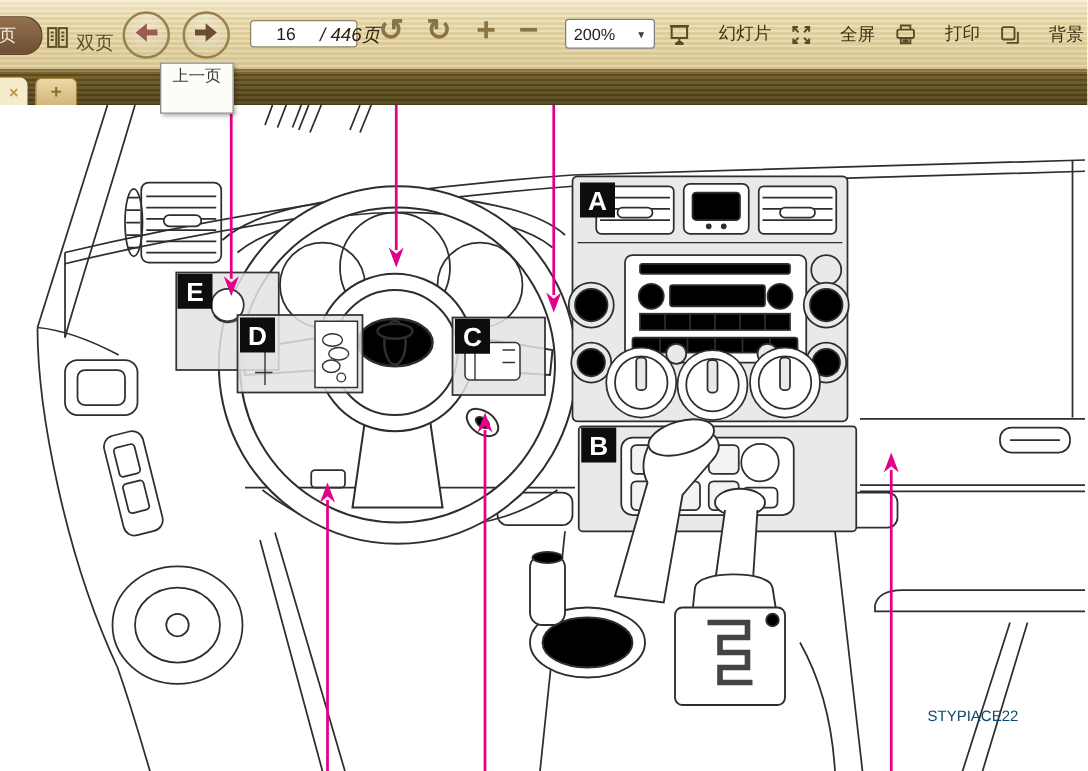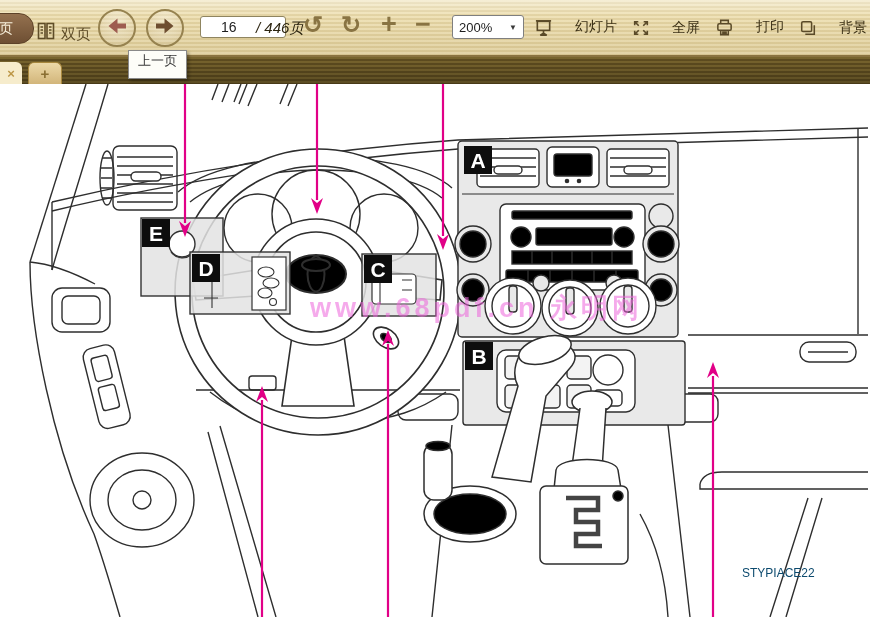--- a/index.html
+++ b/index.html
@@ -78,21 +78,21 @@
     position:absolute;left:28px;top:5px;width:34px;height:22px;box-sizing:border-box;
     background:linear-gradient(180deg,#ecd9a8,#d2b57a);
     border:1px solid #a8883e;border-bottom:none;border-radius:6px 6px 0 0;
     display:flex;align-items:center;justify-content:center;
     color:#8a6f33;font-size:15px;font-weight:bold;
   }
   
   .tooltip{
     position:absolute;left:128px;top:50px;z-index:99;
     background:#fdfdf8;border:1px solid #898989;
-    padding:1px 9px 8px 9px;font-size:13px;color:#3a3a3a;
+    padding:1px 9px 20px 9px;font-size:13px;color:#3a3a3a;
     box-shadow:2px 2px 3px rgba(0,0,0,0.3);white-space:nowrap;
   }
   
   .document{
     position:absolute;left:0;top:84px;width:870px;height:533px;background:#fff;
   }
   .watermark{
     position:absolute;left:310px;top:206px;
     font-size:27px;font-weight:bold;letter-spacing:4px;
     color:rgba(236,100,218,0.55);white-space:nowrap;z-index:3;
@@ -411,15 +411,14 @@
       <polygon points="443,166 437,150 443,155 449,150" stroke="none"></polygon>
       <path d="M262,533 L262,316"></path>
       <polygon points="262,302 256,318 262,313 268,318" stroke="none"></polygon>
       <path d="M388,533 L388,260"></path>
       <polygon points="388,246 382,262 388,257 394,262" stroke="none"></polygon>
       <path d="M713,533 L713,292"></path>
       <polygon points="713,278 707,294 713,289 719,294" stroke="none"></polygon>
     </g>
   </svg>
 
-  <div class="watermark">www.68pdf.cn 永明网</div>
   <div class="figure-code">STYPIACE22</div>
 </div>
 
 </body></html>

